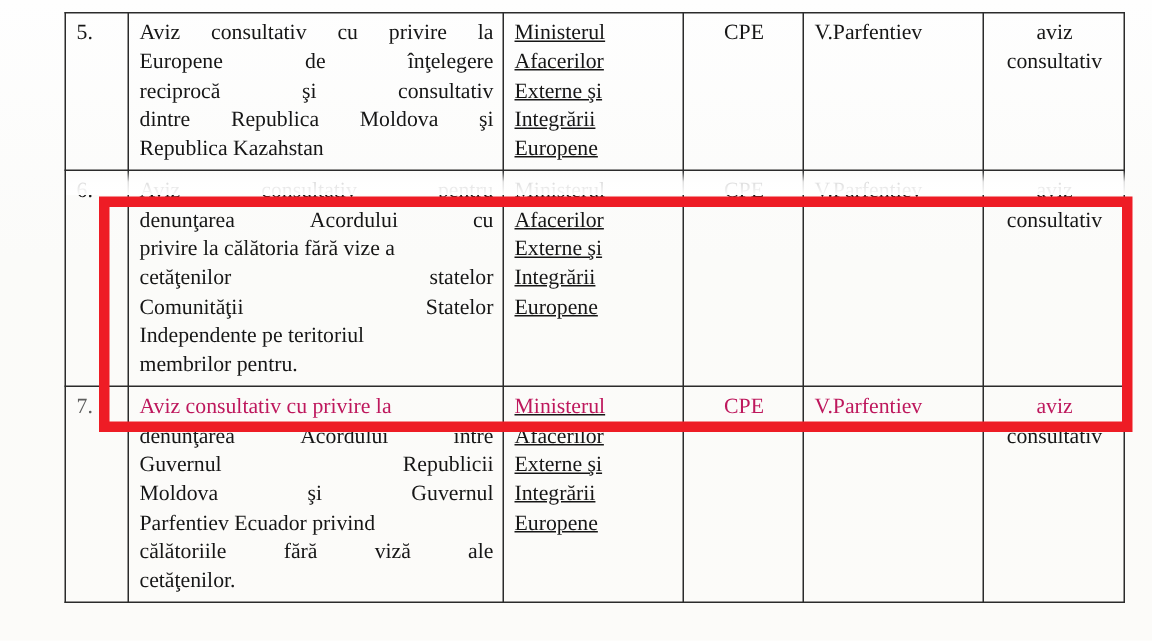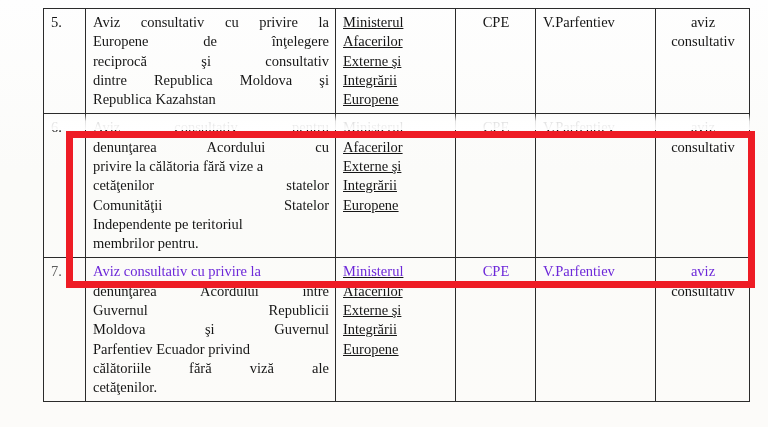--- a/index.html
+++ b/index.html
@@ -74,21 +74,21 @@
     top: 131px;
     width: 689px;
     height: 157px;
     border: 7px solid #ee1c25;
     box-sizing: border-box;
     pointer-events: none;
   }
 
   
   .faded { color: #5d5d5d; }
-  .very-faded { color: #6d28d9; }
+  .very-faded { color: #be185d; }
 
   .strike-fade {
     position: absolute;
     left: 44px;
     width: 706px;
     height: 13px;
     background: linear-gradient(180deg, rgba(255,255,255,0.0) 0%, rgba(255,255,255,0.85) 45%, rgba(255,255,255,0.98) 100%);
     pointer-events: none;
   }
 

